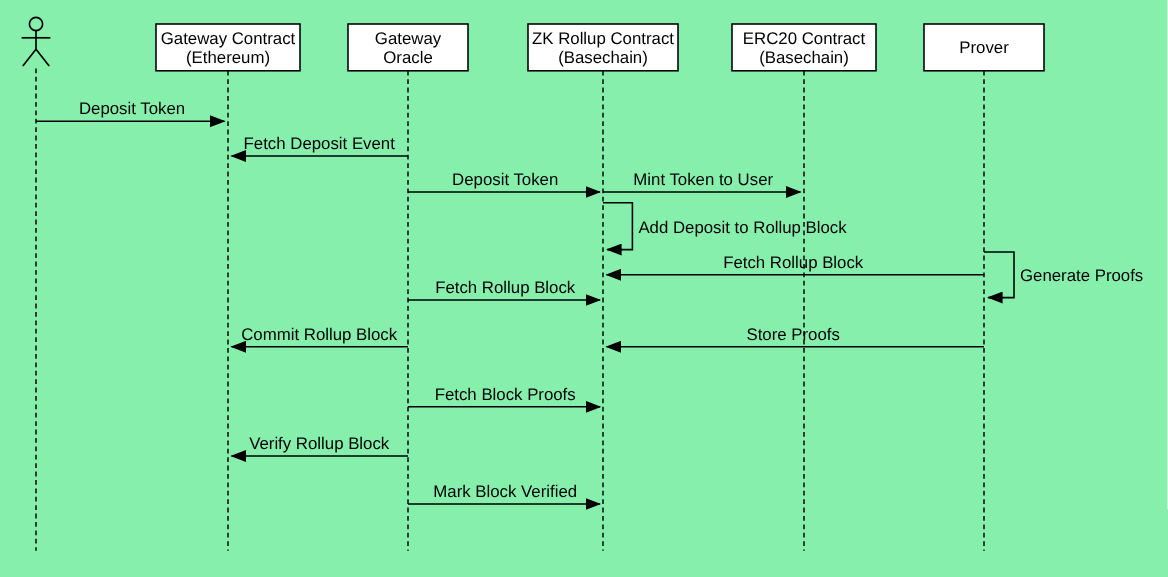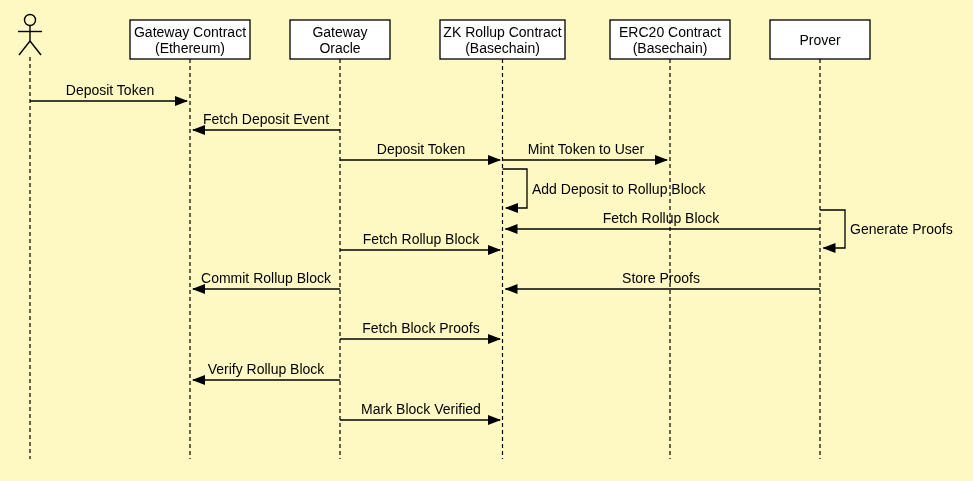--- a/index.html
+++ b/index.html
@@ -8,21 +8,21 @@
     background: #ffffff;
     width: 973px;
     height: 481px;
     overflow: hidden;
     font-family: "Liberation Sans", sans-serif;
   }
   .diagram-wrap {
     width: 973px;
     height: 481px;
     position: relative;
-    background: #fef9c3;
+    background: #86efac;
   }
   svg {
     display: block;
   }
   .box {
     fill: #ffffff;
     stroke: #000000;
     stroke-width: 1.3;
   }
   .lifeline {

